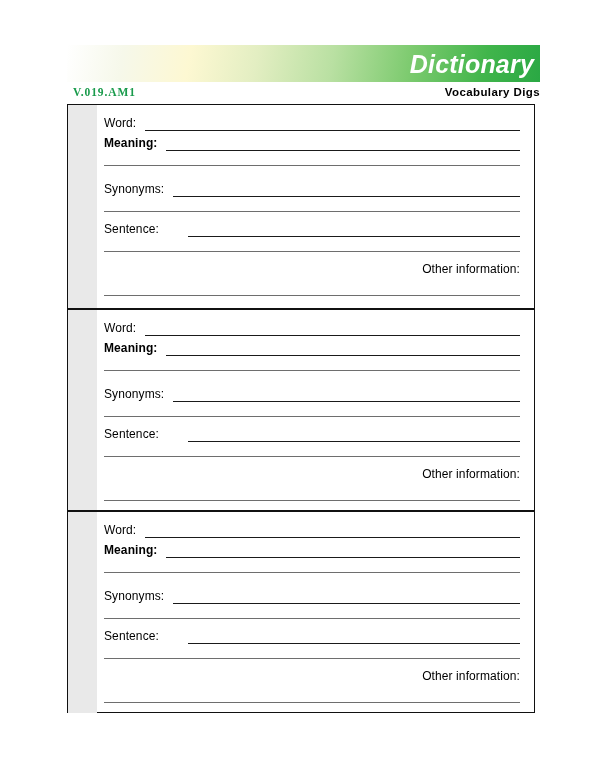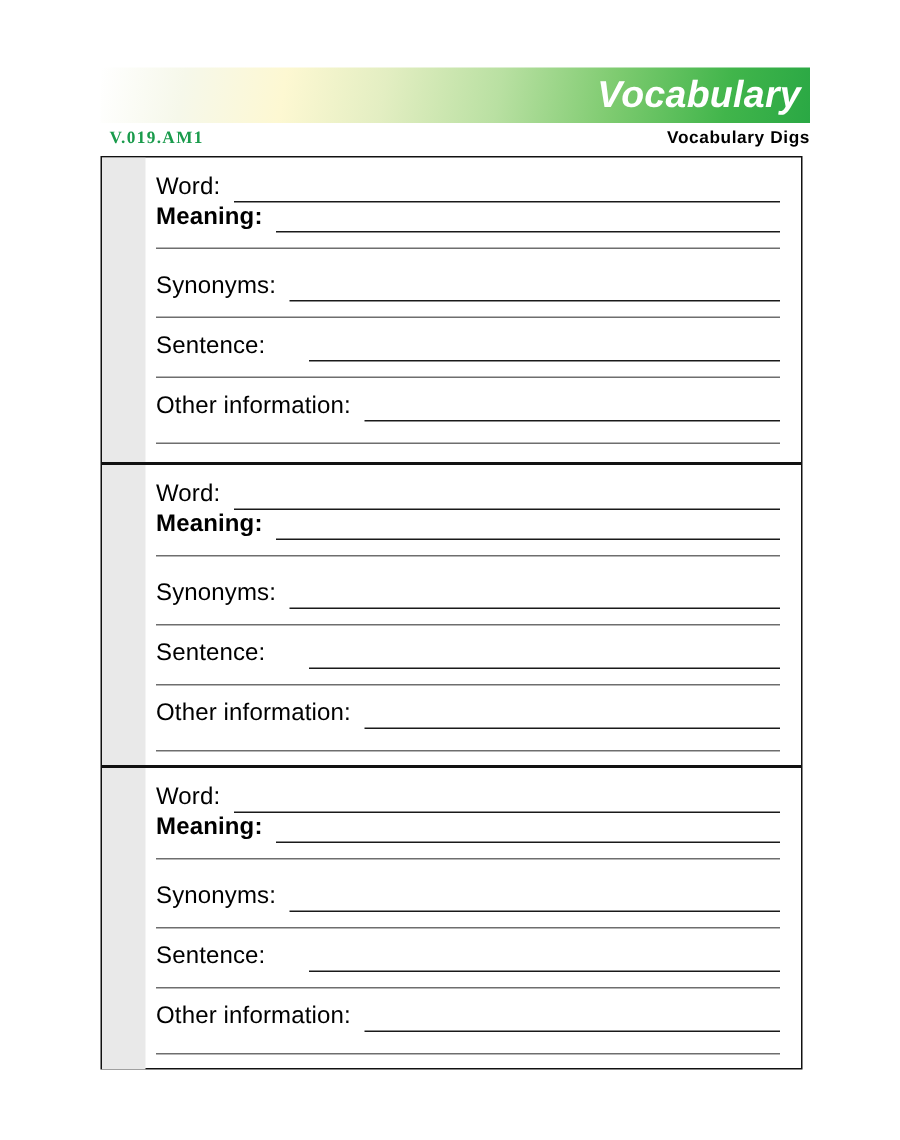--- a/index.html
+++ b/index.html
@@ -127,21 +127,21 @@
   }
 
   .field-row {
     position: absolute;
     left: 0;
     right: 0;
     display: flex;
     align-items: flex-end;
   }
   .field-label {
-    font-size: 16px;
+    font-size: 12px;
     color: #000000;
     white-space: nowrap;
     line-height: 1;
     padding-bottom: 2px;
     letter-spacing: 0.1px;
   }
   .field-rule {
     flex: 1 1 auto;
     height: 0;
     margin-left: 9px;
@@ -156,30 +156,30 @@
   }
 
   
   .r-word   { top: 12px; }
   .r-mean   { top: 32px; font-weight: bold; }
   .r-mean-c { top: 60px; }
   .r-syn    { top: 78px; }
   .r-syn-c  { top: 106px; }
   .r-sent   { top: 118px; gap: 20px; }
   .r-sent-c { top: 146px; }
-  .r-other  { top: 158px; }
+  .r-other  { top: 158px; flex-direction: column; }
   .r-other-c{ top: 190px; }
 </style>
 </head>
 <body>
 
 <div class="page">
 
   <div class="banner">
-    <div class="banner-title">Vocabulary</div>
+    <div class="banner-title">Dictionary</div>
   </div>
 
   <div class="subheader">
     <div class="doc-code">V.019.AM1</div>
     <div class="doc-subtitle">Vocabulary Digs</div>
   </div>
 
   <div class="content-frame">
 
     <div class="block">

